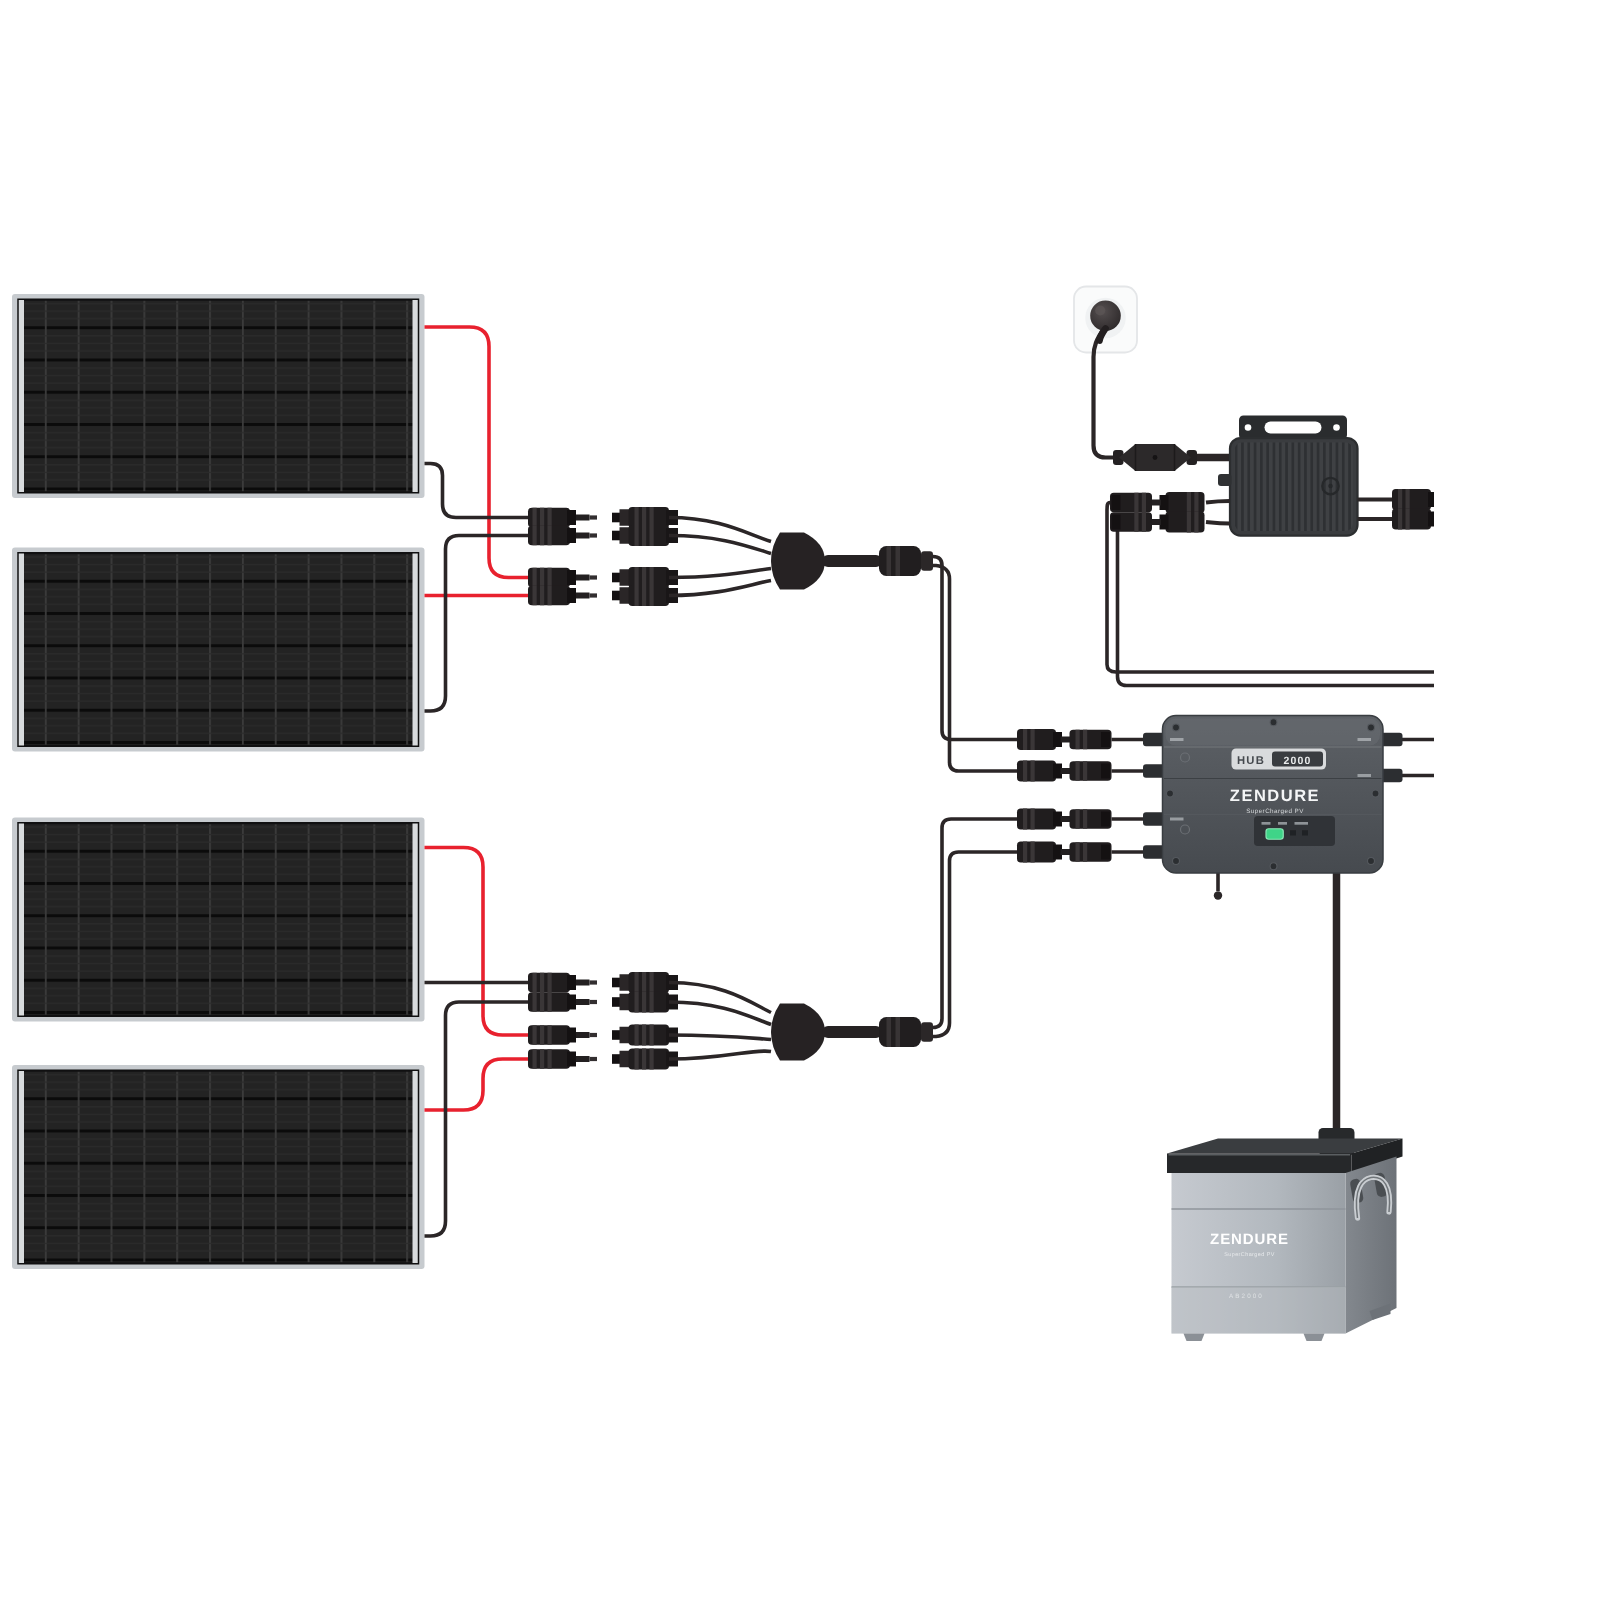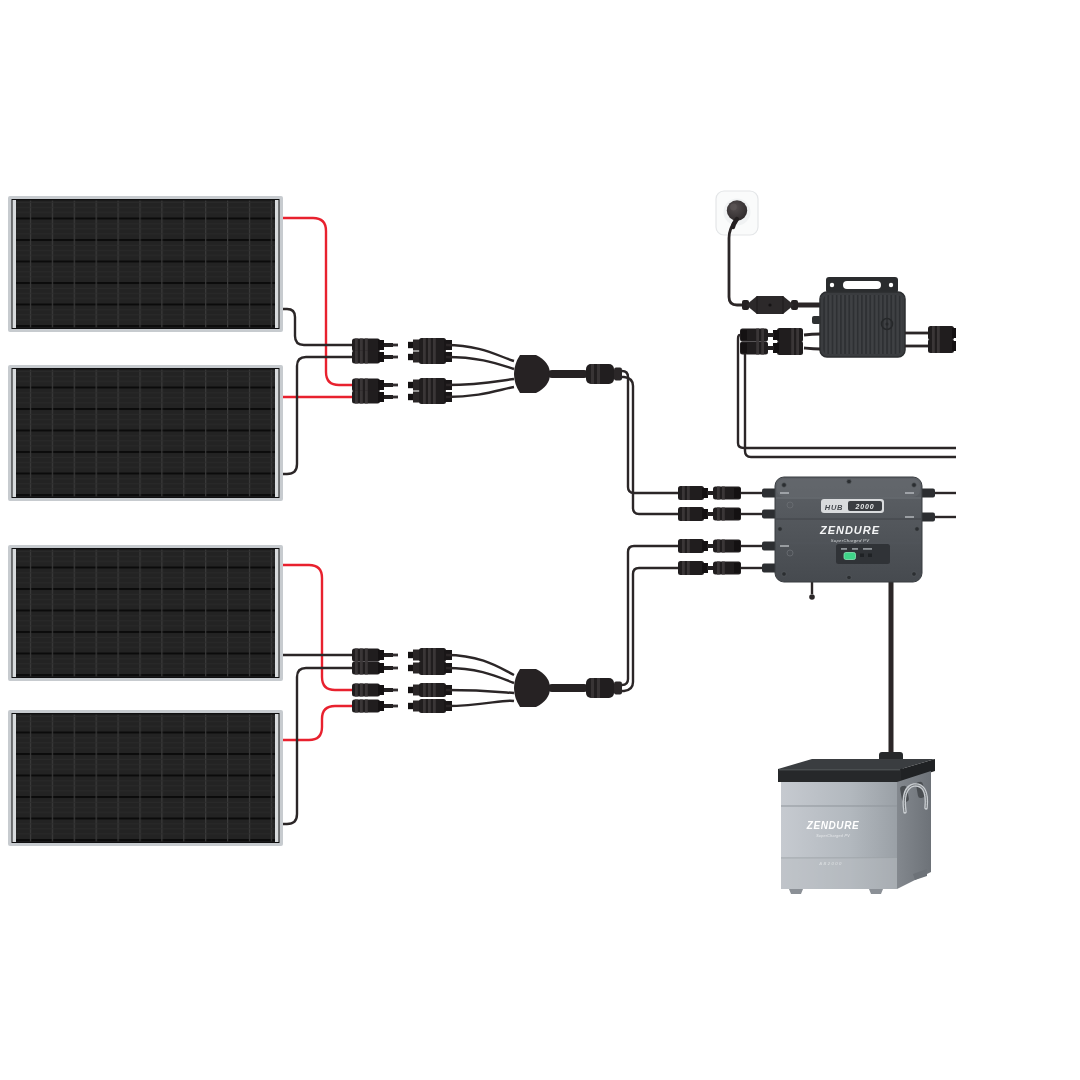--- a/index.html
+++ b/index.html
@@ -1,17 +1,17 @@
 <!DOCTYPE html>
 <html style="--page-bg: #ffffff; --wire-red: #e8212e; --wire-black: #2b2627; --connector-black: #201d1e; --led-green: #3fd488; --panel-frame: #c7cbcf; --panel-cell: #232323; --hub-body-light: #63676c; --hub-body-dark: #464a4f; --battery-silver-light: #c6cad0; --battery-silver-dark: #9aa0a6; --outlet-white: #fafbfb;"><head>
 <meta charset="utf-8">
 <style>
   html,body{margin:0;padding:0;background:#fff;}
   .stage{position:relative;width:956px;height:1080px;background:var(--page-bg,#fff);overflow:hidden;
-         font-family:"Liberation Sans","DejaVu Sans",sans-serif;font-style:italic;}
+         font-family:"Liberation Sans","DejaVu Sans",sans-serif;}
   svg{display:block;}
   .wire{fill:none;stroke:var(--wire-black,#2b2627);stroke-width:2.4;}
   .wire-red{fill:none;stroke:var(--wire-red,#e8212e);stroke-width:2.4;}
   .cable{fill:none;stroke:var(--wire-black,#2b2627);stroke-width:5;stroke-linecap:round;}
   .cable-thin{fill:none;stroke:var(--wire-black,#2b2627);stroke-width:2.8;}
   .hub-brand{fill:#f4f5f6;font-weight:bold;font-size:11px;letter-spacing:1px;text-anchor:middle;}
   .hub-tag{fill:#d4d7d9;font-size:4.2px;letter-spacing:.3px;text-anchor:middle;}
   .badge-hub{fill:#45494e;font-weight:bold;font-size:7.5px;letter-spacing:.8px;text-anchor:middle;}
   .badge-model{fill:#e9ebec;font-weight:bold;font-size:7px;letter-spacing:.8px;text-anchor:middle;}
   .bat-brand{fill:#ffffff;font-weight:bold;font-size:10px;letter-spacing:.6px;text-anchor:middle;}

